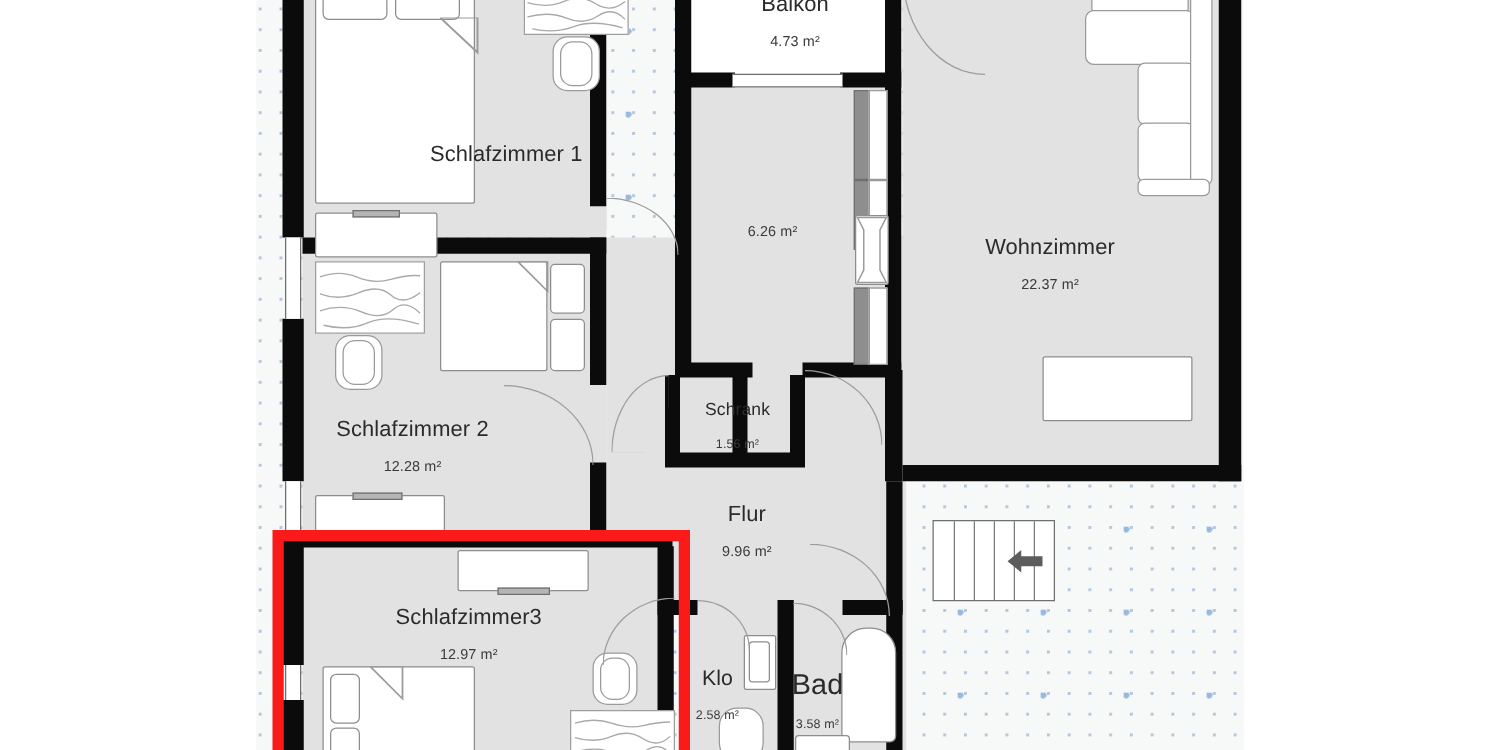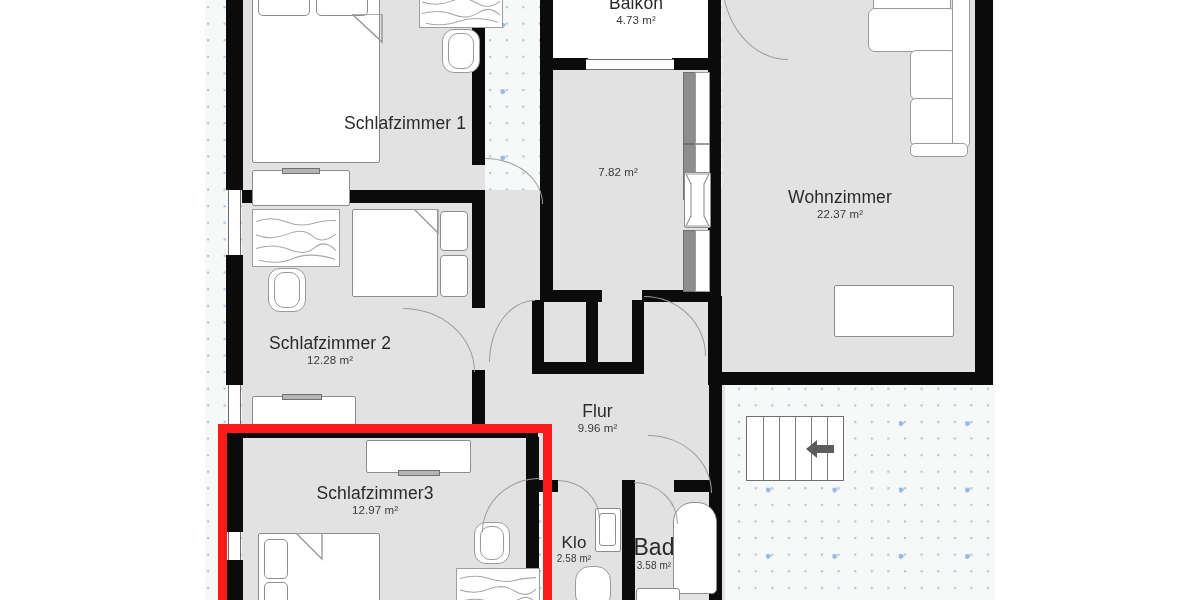--- a/index.html
+++ b/index.html
@@ -33,21 +33,21 @@
   .win-v{position:absolute;background:#ffffff;border-left:1.7px solid #6d6d6d;border-right:1.7px solid #6d6d6d;box-sizing:border-box;}
 
   
   .rug{position:absolute;background:#ffffff;border:1.4px solid #9e9e9e;box-sizing:border-box;overflow:hidden;}
   .rug svg{display:block;width:100%;height:100%;}
 
   
   .room-label{position:absolute;text-align:center;color:#2a2a2a;
               line-height:1.05;white-space:nowrap;user-select:none;}
   .room-label .nm{display:block;font-size:17.5px;letter-spacing:.1px;}
-  .room-label .ar{display:block;font-size:11.5px;color:#3a3a3a;margin-top:2px;letter-spacing:.1px;}
+  .room-label .ar{display:block;font-size:11.5px;color:#3a3a3a;margin-top:16px;letter-spacing:.1px;}
   .room-label.small .nm{font-size:14px;}
   .room-label.small .ar{font-size:10px;}
 
   
   #redbox{position:absolute;border:9px solid #fb1a1a;box-sizing:border-box;
           background:transparent;pointer-events:none;}
 
   
   .stairs{position:absolute;background:#ffffff;border:1.6px solid #6f6f6f;box-sizing:border-box;}
   .stairs i{position:absolute;top:0;bottom:0;width:0;border-left:1.5px solid #7a7a7a;}
@@ -234,33 +234,37 @@
   <div class="room-label" style="left:556px;top:-6px;width:160px;">
     <span class="nm">Balkon</span>
     <span class="ar">4.73 m²</span>
   </div>
 
   <div class="room-label" style="left:280px;top:114px;width:250px;">
     <span class="nm">Schlafzimmer 1</span>
   </div>
 
   <div class="room-label" style="left:538px;top:164px;width:160px;">
-    <span class="ar">7.82 m²</span>
+    <span class="ar">6.26 m²</span>
   </div>
 
   <div class="room-label" style="left:740px;top:188px;width:200px;">
     <span class="nm">Wohnzimmer</span>
     <span class="ar">22.37 m²</span>
   </div>
 
   <div class="room-label" style="left:205px;top:334px;width:250px;">
     <span class="nm">Schlafzimmer 2</span>
     <span class="ar">12.28 m²</span>
   </div>
 
+  <div class="room-label small" style="left:523px;top:320px;width:134px;">
+    <span class="nm">Schrank</span>
+    <span class="ar">1.56 m²</span>
+  </div>
 
   <div class="room-label" style="left:535px;top:402px;width:125px;">
     <span class="nm">Flur</span>
     <span class="ar">9.96 m²</span>
   </div>
 
   <div class="room-label" style="left:251px;top:484px;width:248px;">
     <span class="nm">Schlafzimmer3</span>
     <span class="ar">12.97 m²</span>
   </div>

